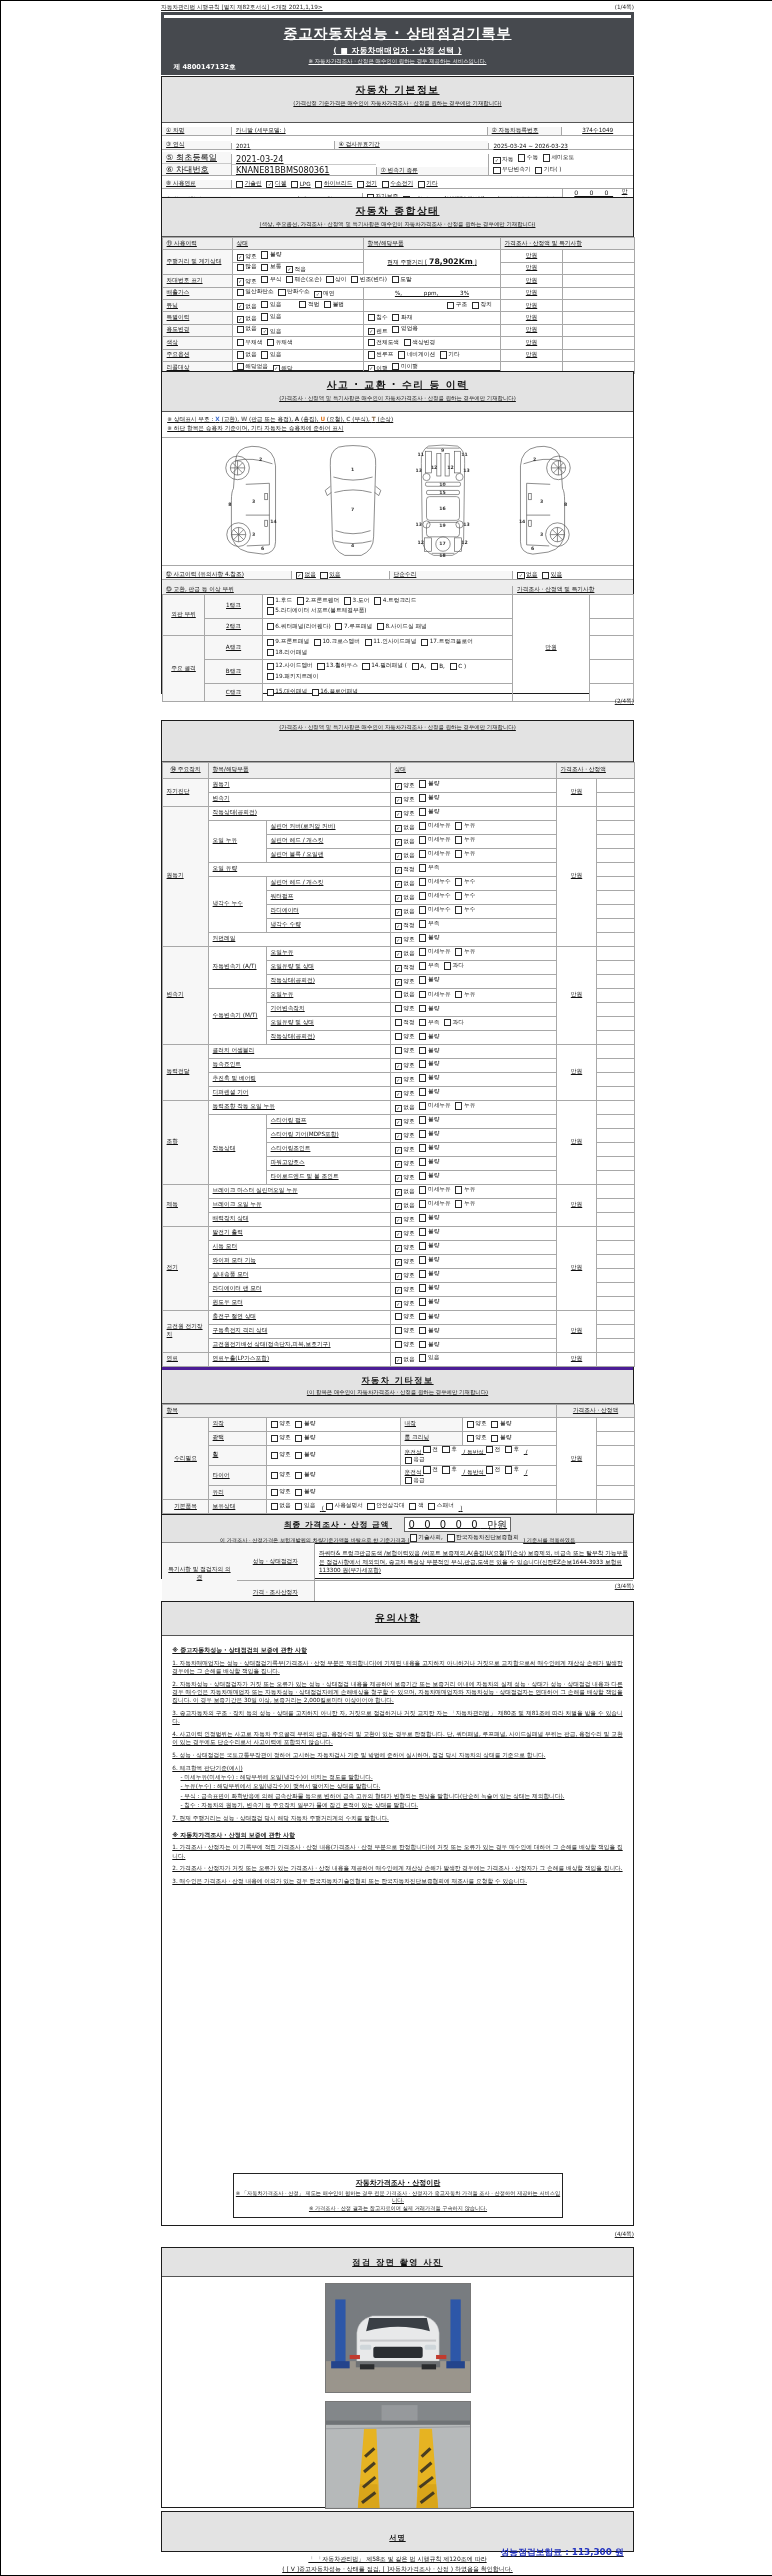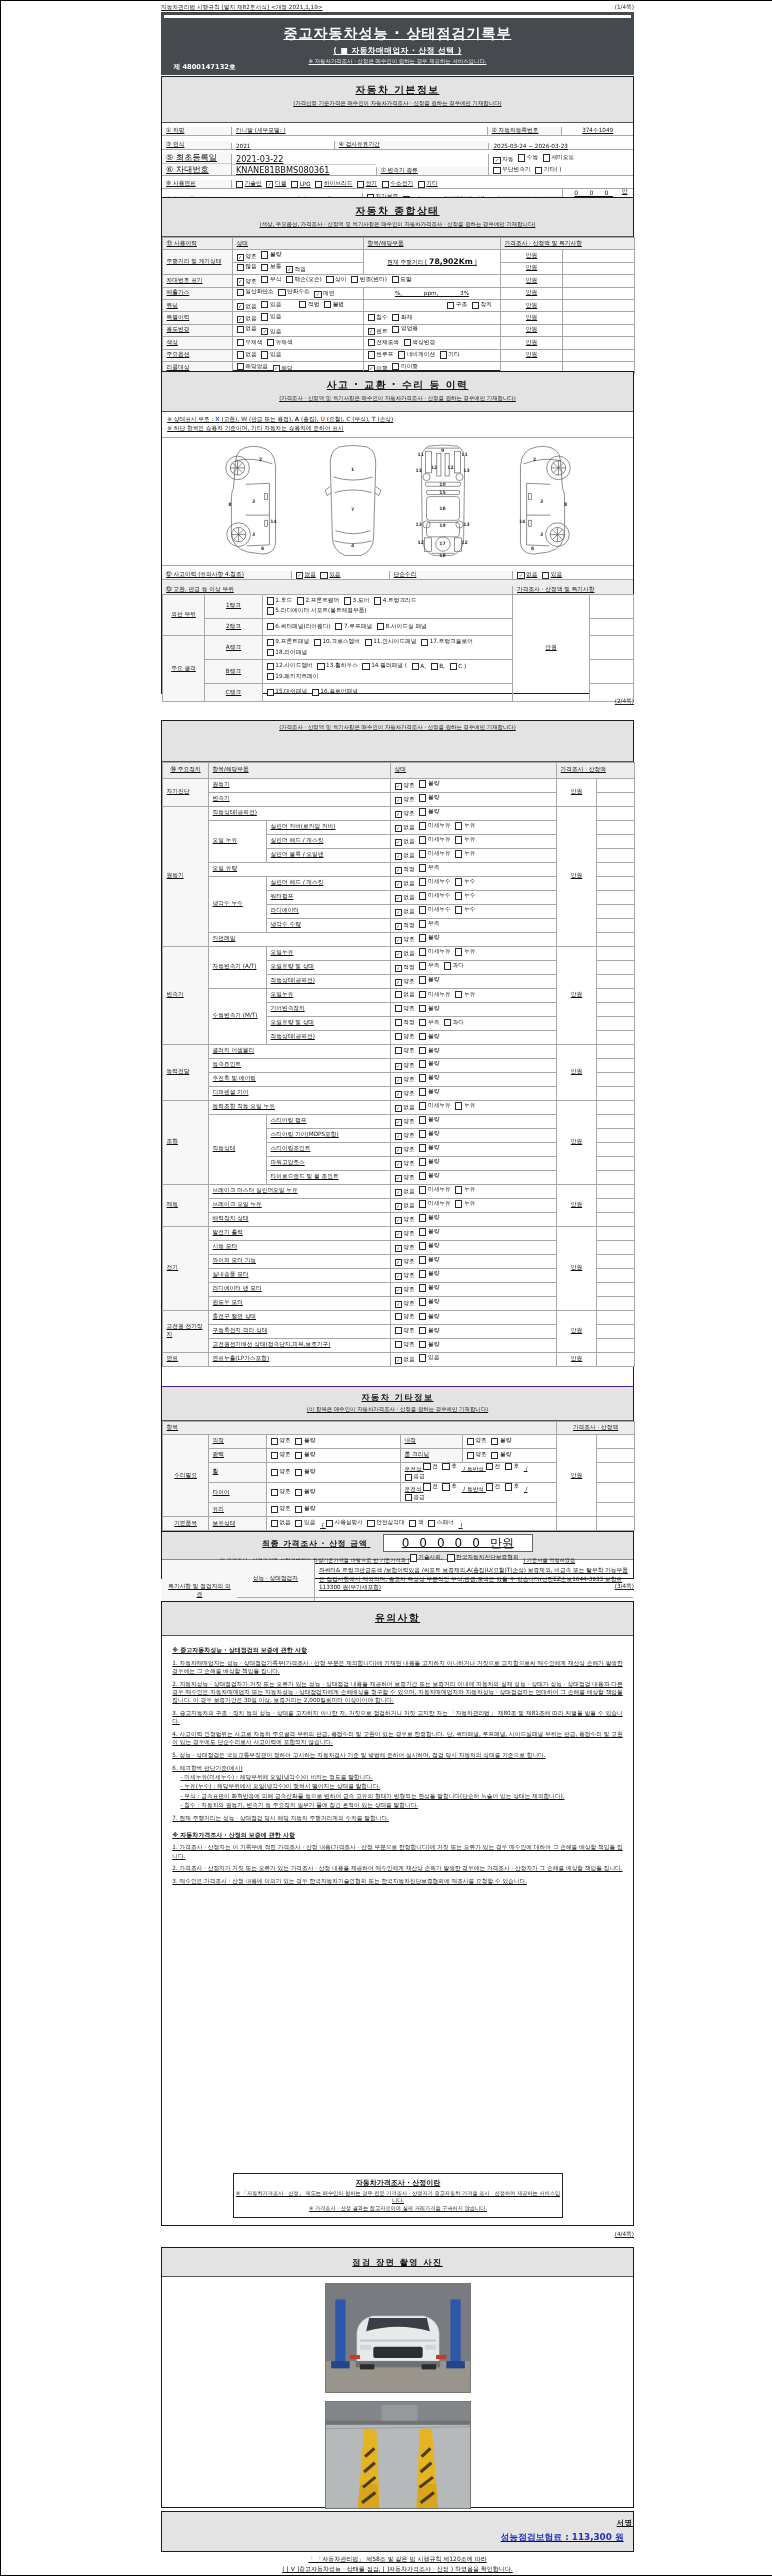--- a/index.html
+++ b/index.html
@@ -57,24 +57,24 @@
   .kU{color:#e07820;font-weight:bold;} .kC{color:#777;font-weight:bold;} .kT{color:#8a6d4f;font-weight:bold;}
   
   .dgwrap{display:flex;justify-content:center;gap:30px;padding-top:5.2px;}
   .dg{position:relative;}
   .dg svg{display:block;}
   .dg .num{position:absolute;font-size:4.6px;font-weight:bold;color:#333;transform:translate(-50%,-50%);}
   
   .photo{display:block;margin:0 auto;border:0.5px solid #777;}
   
   .signblk{background:#e3e3e3;}
-  .signt{font-size:7.2px;font-weight:bold;text-align:right;padding-top:6px;letter-spacing:1px;}
+  .signt{font-size:7.2px;font-weight:bold;text-align:center;padding-top:21px;letter-spacing:1px;}
   .fee{font-size:8.8px;font-weight:bold;color:#2333c0;text-align:right;padding:4.1px 9.3px 0 0;}
   .footer{font-size:6px;text-align:center;line-height:10.3px;color:#111;}
-  .pricebox{border:0.5px solid #666;background:#fff;padding:1px 18px;font-size:12px;letter-spacing:3.1px;}
+  .pricebox{border:0.5px solid #666;background:#fff;padding:1px 3px;font-size:10px;letter-spacing:3.1px;}
   .zeros{letter-spacing:4.6px;font-size:6.2px;}
 </style>
 </head>
 <body>
 
 <div class="canvas">
 
   <div class="abs doccol cap" style="top:2.6px;">
     <span>자동차관리법 시행규칙 [별지 제82호서식] &lt;개정 2021,1,19&gt;</span>
     <span style="float:right">(1/4쪽)</span>
@@ -104,21 +104,21 @@
       <div class="fc" style="width:103px;">2021</div>
       <div class="fc lab" style="width:155px;">④ 검사유효기간</div>
       <div class="fc" style="width:145px;">2025-03-24 ~ 2026-03-23</div>
     </div>
     <div class="frow" style="height:25px;">
       <div class="stack" style="width:69px;border-left:none;">
         <div class="lab">⑤ 최초등록일</div>
         <div class="lab">⑥ 차대번호</div>
       </div>
       <div class="stack" style="width:144px;border-left:0.5px solid #a8a8a8;">
-        <div>2021-03-22</div>
+        <div>2021-03-24</div>
         <div>KNANE81BBMS080361</div>
       </div>
       <div class="fc lab" style="width:113px;">⑦ 변속기 종류</div>
       <div class="fc" style="width:145px;flex-direction:column;align-items:flex-start;justify-content:center;">
         <div><span class="cb">
               <span class="bx">✓</span>
               <span class="lb">자동</span>
             </span><span class="cb">
               <span class="bx"></span>
               <span class="lb">수동</span>
@@ -1216,21 +1216,21 @@
               </span><span class="cb">
                 <span class="bx"></span>
                 <span class="lb">있음</span>
               </span></td>
             <td class="ctr2">만원</td>
             <td class="pe"></td>
           </tr>
     </tbody>
       </table>
 
-    <div class="ghd" style="height:33px;border-top:1px solid #4c1d95;margin-top:19px;">
+    <div class="ghd" style="height:33px;border-top:3px solid #4c1d95;">
       <div class="gtitle sm" style="padding-top:5.7px;">자동차 기타정보</div>
       <div class="gsub">(이 항목은 매수인이 자동차가격조사 · 산정을 원하는 경우에만 기재합니다)</div>
     </div>
     <table style="width:471px;table-layout:fixed;">
       <colgroup>
           <col style="width:46px">
           <col style="width:58px">
           <col style="width:134px">
           <col style="width:62px">
           <col style="width:94px">

